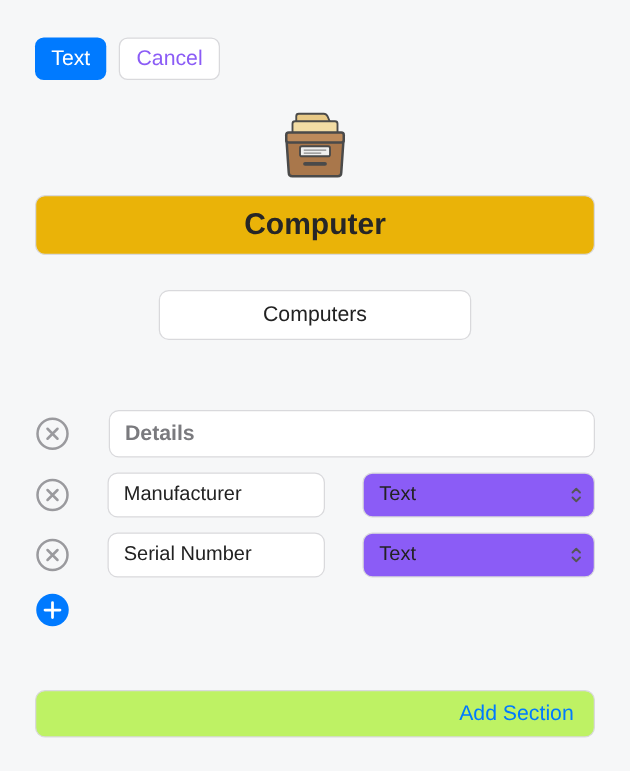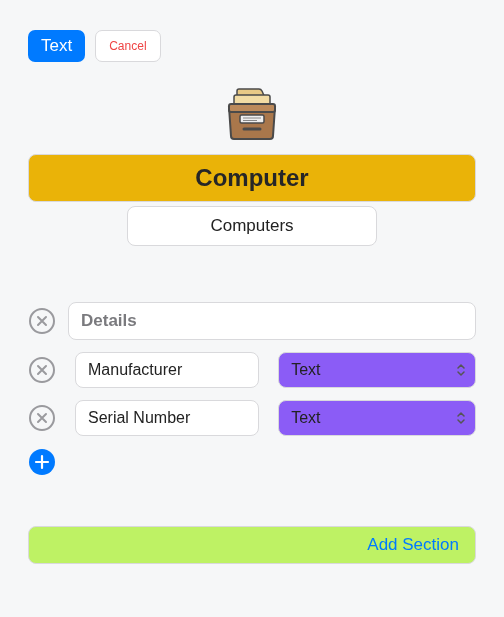--- a/index.html
+++ b/index.html
@@ -24,24 +24,24 @@
       color: #fff;
       border: none;
       border-radius: 7px;
       font-size: 17px;
       padding: 6px 13px;
       cursor: pointer;
       font-weight: 400;
     }
     .btn-secondary {
       background: #fff;
-      color: #ef4444;
+      color: #8b5cf6;
       border: 1px solid #d9d9dc;
       border-radius: 7px;
-      font-size: 12px;
+      font-size: 17px;
       padding: 6px 13px;
       cursor: pointer;
     }
     .drawer-icon {
       display: flex;
       justify-content: center;
       margin-top: 16px;
       margin-bottom: 6px;
     }
     .title-wrap {
@@ -54,21 +54,21 @@
       border-radius: 8px;
       text-align: center;
       font-size: 24px;
       font-weight: 700;
       color: #262627;
       padding: 9px 10px;
     }
     .category-wrap {
       display: flex;
       justify-content: center;
-      margin-top: 4px;
+      margin-top: 28px;
     }
     .category-select {
       width: 250px;
       background: #fff;
       border: 1px solid #d9d9dc;
       border-radius: 8px;
       text-align: center;
       font-size: 17px;
       color: #222;
       padding: 9px 10px;
@@ -95,25 +95,26 @@
     }
     .section-input {
       flex: 1;
       background: #fff;
       border: 1px solid #d9d9dc;
       border-radius: 8px;
       font-size: 17px;
       font-weight: 600;
       color: #7a7a7e;
       padding: 8px 12px;
+      margin-left: 19px;
     }
     .field-row {
       display: flex;
       align-items: center;
-      gap: 19px;
+      gap: 30px;
       margin-bottom: 12px;
     }
     .field-input {
       flex: 1 1 0;
       min-width: 0;
       background: #fff;
       border: 1px solid #d9d9dc;
       border-radius: 8px;
       font-size: 16px;
       color: #222;

